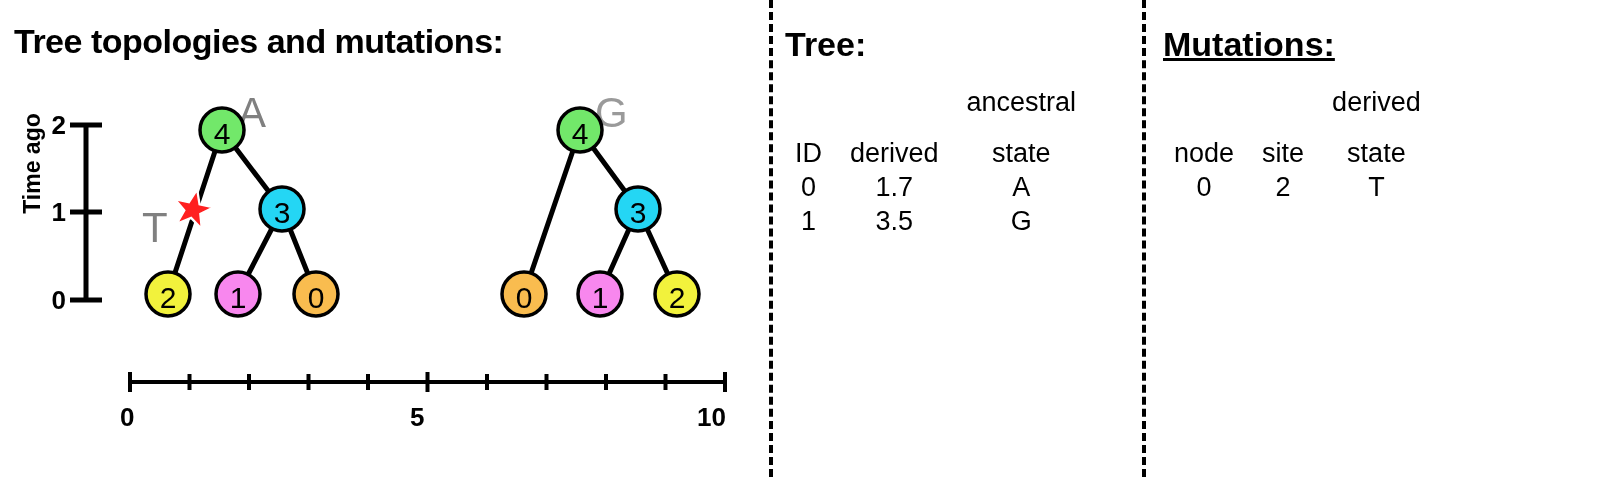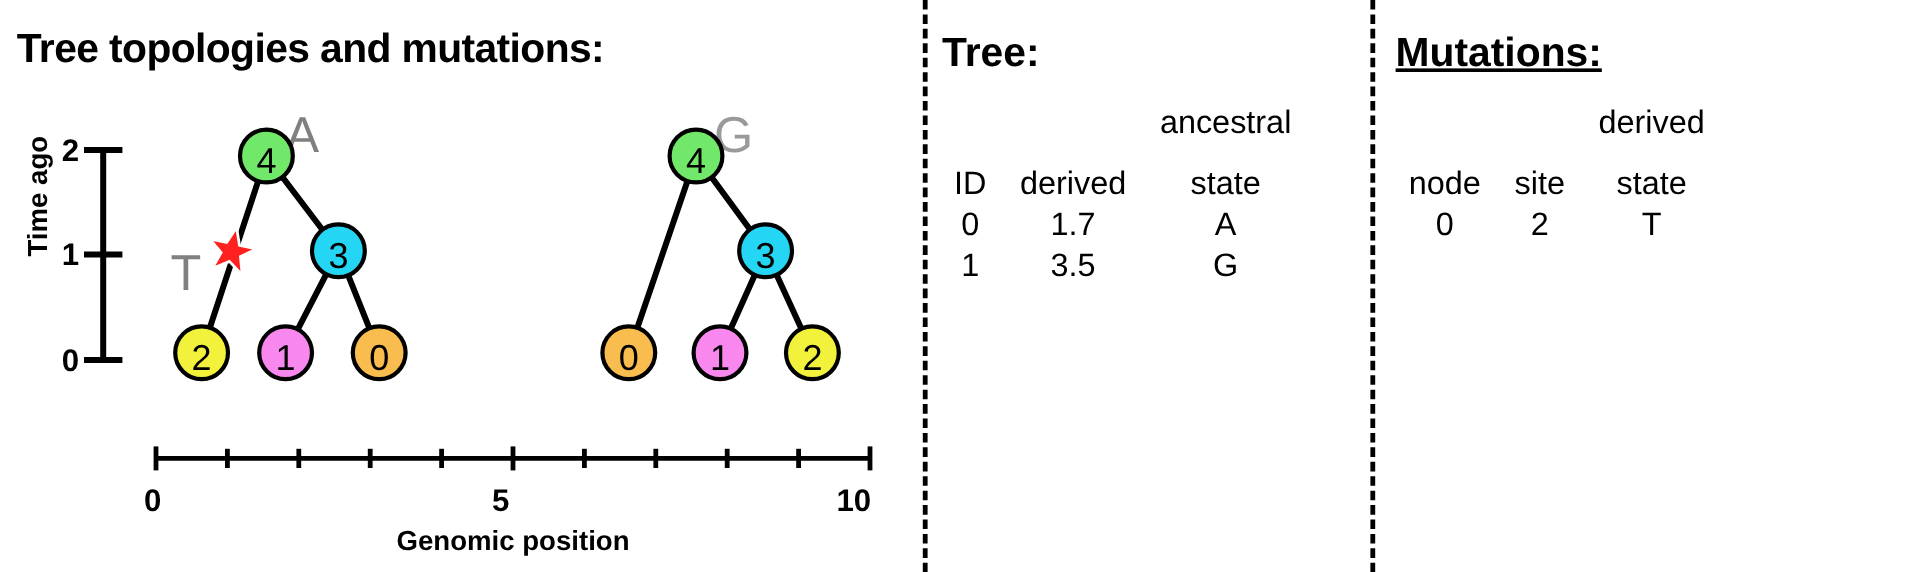--- a/index.html
+++ b/index.html
@@ -53,21 +53,20 @@
   <div class="abs" id="ylabel">Time ago</div>
 
   <div class="abs ytick-label" style="left:36px;top:110px;">2</div>
   <div class="abs ytick-label" style="left:36px;top:197px;">1</div>
   <div class="abs ytick-label" style="left:36px;top:285px;">0</div>
 
   <div class="abs xtick-label" style="left:120px;top:402px;">0</div>
   <div class="abs xtick-label" style="left:410px;top:402px;">5</div>
   <div class="abs xtick-label" style="left:697px;top:402px;">10</div>
 
-  <div class="abs" id="xaxis-title">Genomic position</div>
 
   <svg class="abs" id="tree-svg" width="750" height="477" viewBox="0 0 750 477">
 
     <g stroke="#000" stroke-width="5" stroke-linecap="butt">
       <line x1="86" y1="125" x2="86" y2="300"></line>
       <line x1="70" y1="125" x2="102" y2="125"></line>
       <line x1="70" y1="212" x2="102" y2="212"></line>
       <line x1="70" y1="300" x2="102" y2="300"></line>
     </g>
 

